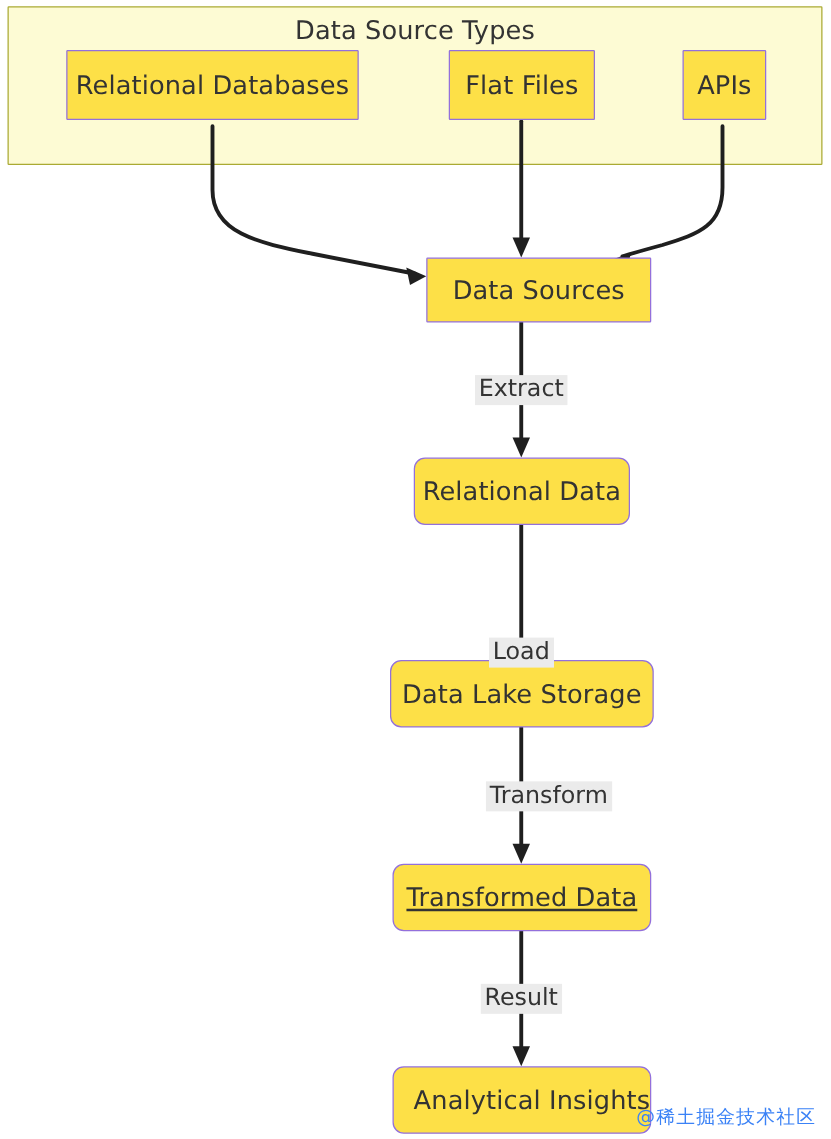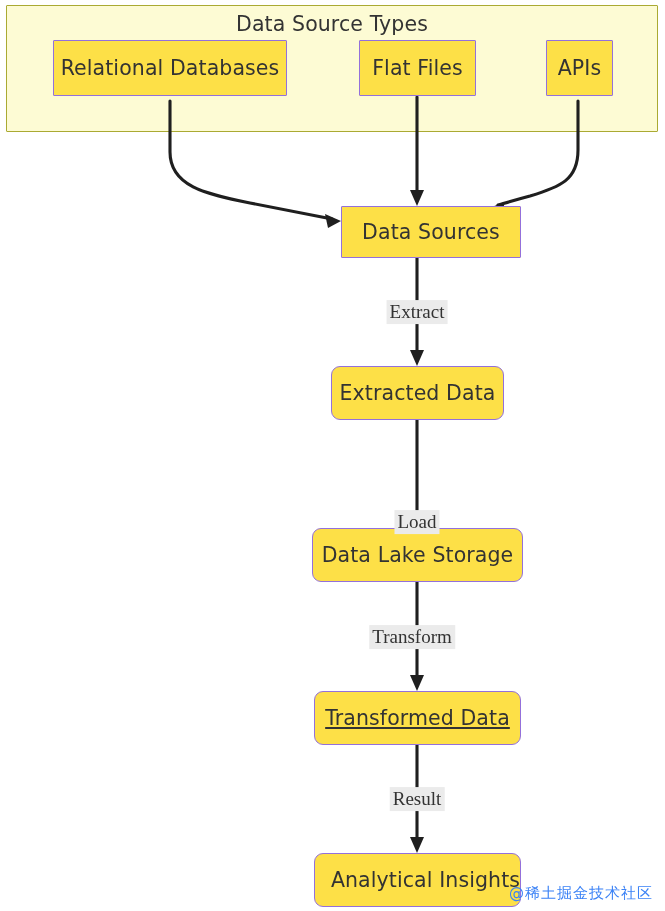--- a/index.html
+++ b/index.html
@@ -85,21 +85,20 @@
   .edge-label {
     position: absolute;
     background: #ebebeb;
     color: #333333;
     font-size: 19px;
     line-height: 1.15;
     padding: 1px 3px;
     white-space: nowrap;
     z-index: 3;
     transform: translate(-50%, -50%);
-    font-family: Liberation Serif, serif;
   }
 
   
   .watermark {
     position: absolute;
     right: 12px;
     bottom: 8px;
     font-size: 15px;
     color: #3b82f6;
     letter-spacing: 1px;
@@ -165,38 +164,38 @@
 
   <div class="node square" style="left:546px; top:40px; width:67px; height:56px;">
     <span>APIs</span>
   </div>
 
   <div class="node square" style="left:341px; top:190px; width:180px; height:52px;margin-top:16px;">
     <span>Data Sources</span>
   </div>
 
   <div class="node rounded" style="left:331px; top:366px; width:173px; height:54px;">
-    <span>Extracted Data</span>
+    <span>Relational Data</span>
   </div>
 
   <div class="node rounded" style="left:312px; top:528px; width:211px; height:54px;">
     <span>Data Lake Storage</span>
   </div>
 
   <div class="node rounded" style="left:314px; top:691px; width:207px; height:54px;text-decoration:underline;">
     <span>Transformed Data</span>
   </div>
 
   <div class="node rounded" style="left:314px; top:853px; width:207px; height:54px;padding-left:16px;">
     <span>Analytical Insights</span>
   </div>
 
   <div class="edge-label" style="left:417px; top:312px;">Extract</div>
 
   <div class="edge-label" style="left:417px; top:474px;margin-top:48px;">Load</div>
 
-  <div class="edge-label" style="left:412px; top:637px;">Transform</div>
+  <div class="edge-label" style="left:439px; top:637px;">Transform</div>
 
   <div class="edge-label" style="left:417px; top:799px;">Result</div>
 
   <div class="watermark">@稀土掘金技术社区</div>
 
 </div>
 
 </body></html>

